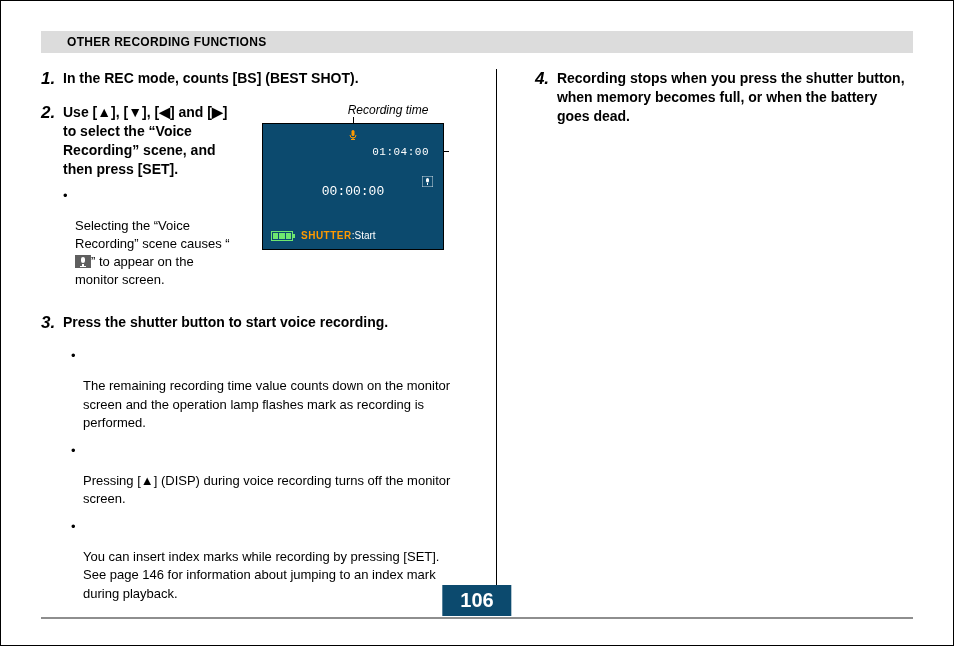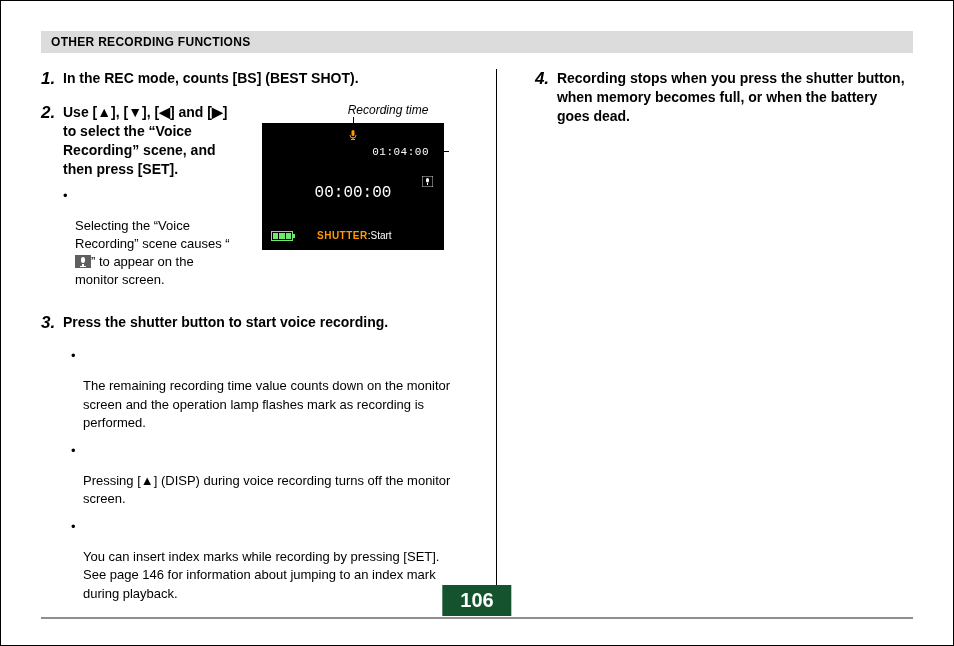--- a/index.html
+++ b/index.html
@@ -6,21 +6,21 @@
   html, body { width: 954px; height: 646px; background: #fff; font-family: Arial, Helvetica, sans-serif; color: #000; }
   .page {
     position: relative;
     width: 954px;
     height: 646px;
     border: 1px solid #000;
     padding: 30px 40px 0 40px;
   }
   .header-bar {
     background: #dcdcdc;
-    padding: 4px 10px;
+    padding: 4px 26px;
     font-size: 12px;
     font-weight: bold;
     letter-spacing: 0.3px;
     margin-bottom: 16px;
   }
   .columns {
     display: flex;
     gap: 38px;
   }
   .col-left { width: 430px; }
@@ -49,21 +49,21 @@
   .bullet .dot { flex: 0 0 12px; }
   .bullet .btxt { flex: 1; margin-top: 30px; }
 
   .fig-wrap { width: 210px; text-align: center; }
   .fig-topcap { font-style: italic; font-size: 12px; margin-bottom: 6px; }
   .fig-topcap-pad { padding-left: 70px; }
   .screen-outer { border: 1px solid #000; display: inline-block; }
   .screen {
     width: 180px;
     height: 125px;
-    background: #000000;
+    background: #0c4a6e;
     position: relative;
     font-family: "Courier New", monospace;
     color: #fff;
   }
   .callout-line {
     position: absolute;
     background: #000;
     width: 1px;
   }
   .mic-icon {
@@ -76,39 +76,39 @@
     position: absolute; top: 22px; right: 14px;
     font-size: 11px; color: #ffffff; letter-spacing: 0.5px;
   }
   .right-tick {
     position: absolute;
     top: 27px; right: -6px; height: 1px; width: 6px; background:#000;
   }
   .elapsed {
     position: absolute; top: 60px; left: 50%;
     transform: translateX(-50%);
-    font-size: 16px; color: #ffffff;
+    font-size: 13px; color: #ffffff;
   }
   .mic-mark {
     position: absolute; right: 10px; top: 52px;
     width: 11px; height: 11px;
   }
   .mic-mark svg { display:block; }
   .batt {
     position: absolute; left: 8px; bottom: 8px;
     width: 22px; height: 10px;
     border: 1px solid #6fe86f;
   }
   .batt::after {
     content:""; position:absolute; right:-3px; top:2px; width:2px; height:4px; background:#6fe86f;
   }
   .batt-bars { position:absolute; inset:1px; display:flex; gap:1px; }
   .batt-bars span { flex:1; background:#6fe86f; }
   .shutter {
-    position:absolute; left: 38px; bottom: 7px; font-size: 10px; margin-left: 16px;
+    position:absolute; left: 38px; bottom: 7px; font-size: 10px;
   }
   .shutter .lbl {
     color:#ff9a00; font-weight:bold; letter-spacing:0.5px;
     font-family: Arial, sans-serif;
   }
   .shutter .txt { color:#fff; font-family: Arial,sans-serif; font-size:10px;}
   .fig-botcap { font-style: italic; font-size: 12px; margin-top: 6px; text-align:left; padding-left: 8px;}
 
   .inline-icon {
     display:inline-block;
@@ -129,21 +129,21 @@
     left: 0; right: 0; bottom: 24px;
     height: 36px;
   }
   .footer-line {
     position:absolute; left:40px; right:40px; top: 32px; height:2px;
     background:#8e8e8e;
   }
   .page-num-box {
     position:absolute; left:50%; transform:translateX(-50%);
     top: 0;
-    background:#14532d;
+    background:#0c4a6e;
     padding: 4px 18px;
     color:#fff;
     font-weight:bold;
     font-size: 20px;
   }
 </style>
 </head>
 <body>
 
 <div class="page">

